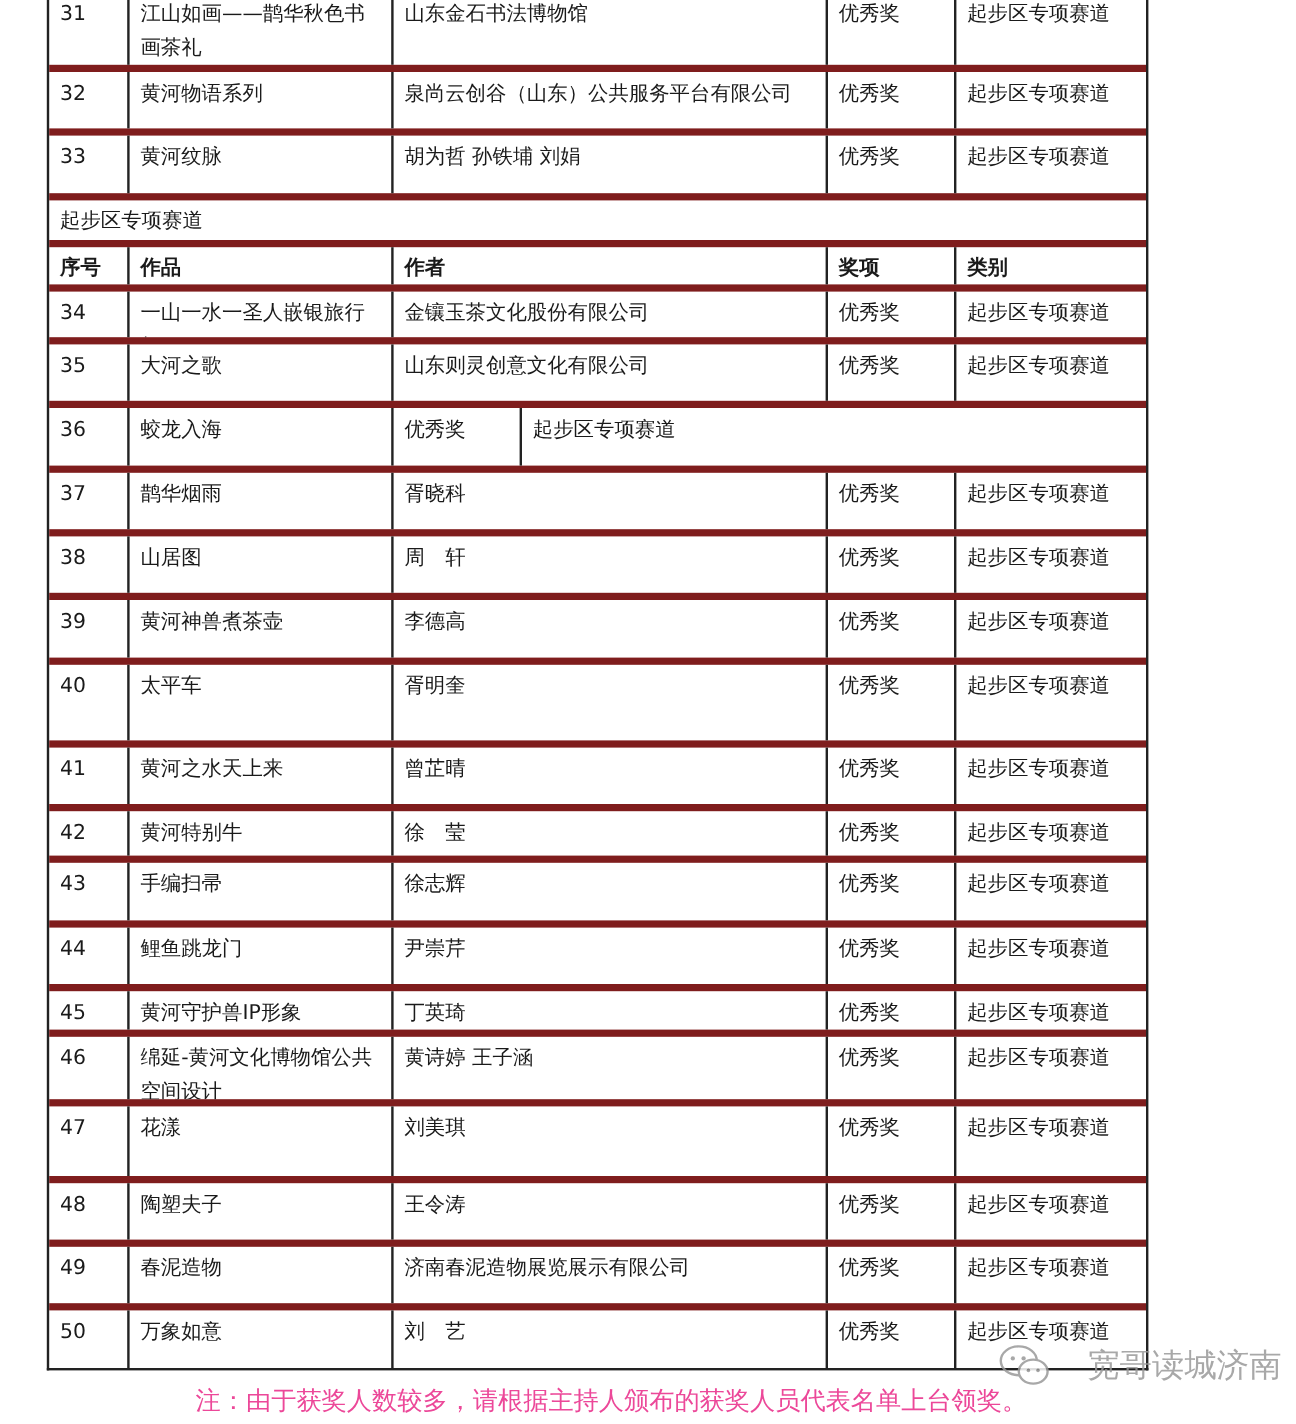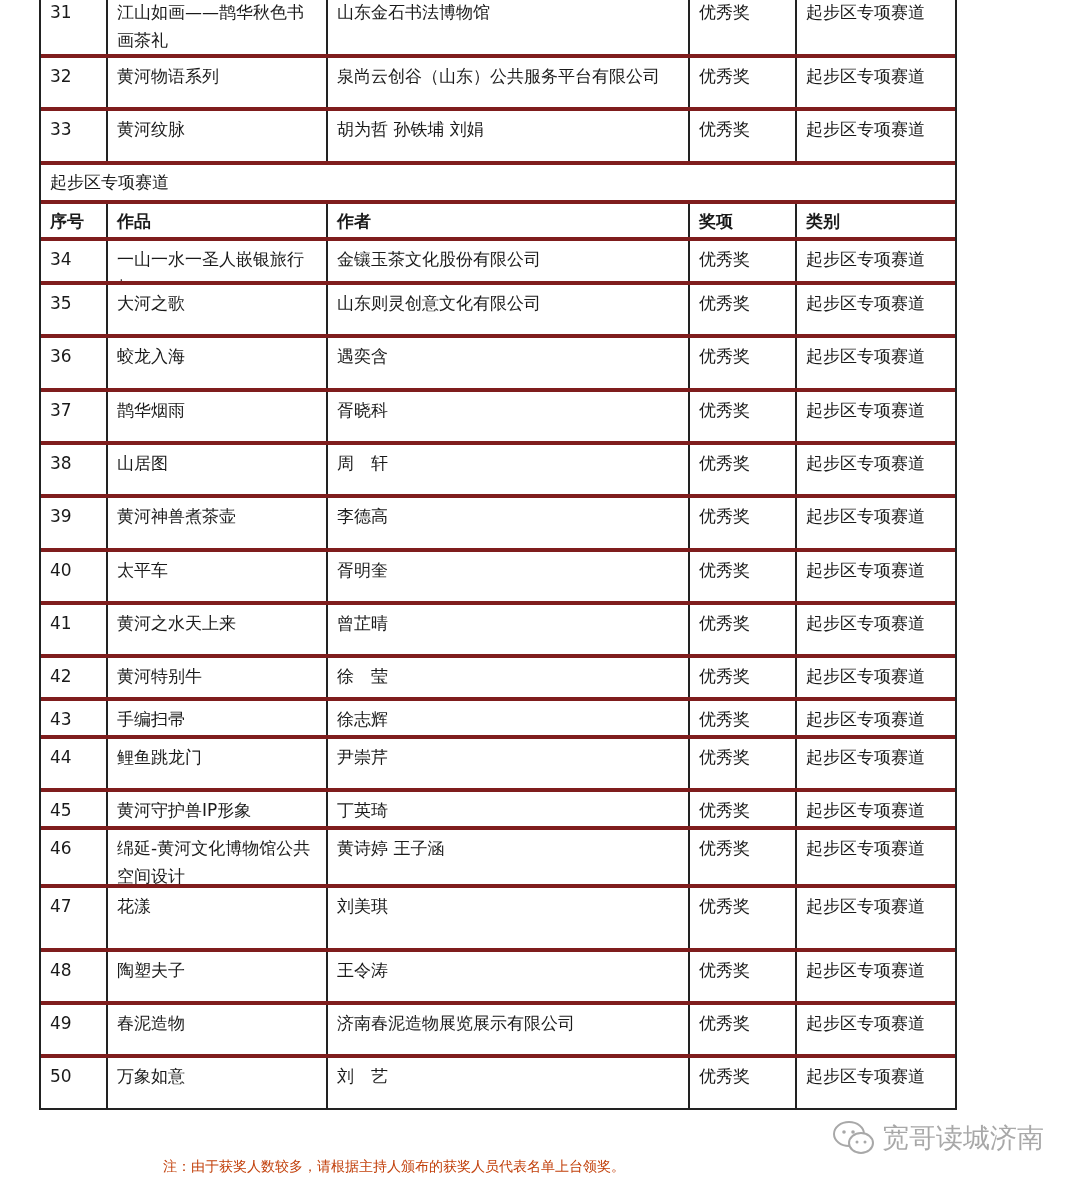--- a/index.html
+++ b/index.html
@@ -20,21 +20,21 @@
       left: 39px;
       top: -6px;
       width: 918px;
       border-left: 2px solid #222;
       border-right: 2px solid #222;
       border-bottom: 2px solid #222;
       box-sizing: border-box;
     }
     .row {
       display: flex;
-      border-top: 4px solid #7f1d1d;
+      border-top: 6px solid #7f1d1d;
       box-sizing: border-box;
     }
     .row:first-child { border-top: none; }
     .cell {
       box-sizing: border-box;
       padding: 4px 8px 0 9px;
       font-size: 17px;
       line-height: 28px;
       border-left: 2px solid #222;
       overflow: hidden;
@@ -44,36 +44,36 @@
     .c-work { width: 220px; }
     .c-author { width: 362px; }
     .c-award { width: 107px; }
     .c-cat { flex: 1; }
     .row.header .cell { font-weight: bold; line-height: 30px; padding-top: 2px; }
     .row.section .cell { width: 100%; border-left: none; line-height: 30px; padding-top: 2px; }
     .note {
       position: absolute;
       left: 163px;
       top: 1153px;
-      font-size: 14px;
+      font-size: 21px;
       line-height: 28px;
-      color: #c2410c;
+      color: #ec4899;
       white-space: nowrap;
-      font-family: Liberation Mono, monospace;
     }
     .watermark {
       position: absolute;
       left: 832px;
       top: 1120px;
       display: flex;
       align-items: center;
       color: #9a9a9a;
       font-size: 27px;
       opacity: 0.85;
       white-space: nowrap;
+      gap: 24px;
     }
     .watermark svg { margin-right: 6px; }
   </style>
 </head>
 <body>
 
 <div class="table">
 
   <div class="row" style="height:60px">
     <div class="cell c-no">31</div>
@@ -119,21 +119,20 @@
   <div class="row" style="height:53px">
     <div class="cell c-no">35</div>
     <div class="cell c-work">大河之歌</div>
     <div class="cell c-author">山东则灵创意文化有限公司</div>
     <div class="cell c-award">优秀奖</div>
     <div class="cell c-cat">起步区专项赛道</div>
   </div>
   <div class="row" style="height:54px">
     <div class="cell c-no">36</div>
     <div class="cell c-work">蛟龙入海</div>
-    <div class="cell c-author">遇奕含</div>
     <div class="cell c-award">优秀奖</div>
     <div class="cell c-cat">起步区专项赛道</div>
   </div>
   <div class="row" style="height:53px">
     <div class="cell c-no">37</div>
     <div class="cell c-work">鹊华烟雨</div>
     <div class="cell c-author">胥晓科</div>
     <div class="cell c-award">优秀奖</div>
     <div class="cell c-cat">起步区专项赛道</div>
   </div>
@@ -144,42 +143,42 @@
     <div class="cell c-award">优秀奖</div>
     <div class="cell c-cat">起步区专项赛道</div>
   </div>
   <div class="row" style="height:54px">
     <div class="cell c-no">39</div>
     <div class="cell c-work">黄河神兽煮茶壶</div>
     <div class="cell c-author">李德高</div>
     <div class="cell c-award">优秀奖</div>
     <div class="cell c-cat">起步区专项赛道</div>
   </div>
-  <div class="row" style="height:53px">
+  <div class="row" style="height:69px">
     <div class="cell c-no">40</div>
     <div class="cell c-work">太平车</div>
     <div class="cell c-author">胥明奎</div>
     <div class="cell c-award">优秀奖</div>
     <div class="cell c-cat">起步区专项赛道</div>
   </div>
   <div class="row" style="height:53px">
     <div class="cell c-no">41</div>
     <div class="cell c-work">黄河之水天上来</div>
     <div class="cell c-author">曾芷晴</div>
     <div class="cell c-award">优秀奖</div>
     <div class="cell c-cat">起步区专项赛道</div>
   </div>
   <div class="row" style="height:43px">
     <div class="cell c-no">42</div>
     <div class="cell c-work">黄河特别牛</div>
     <div class="cell c-author">徐　莹</div>
     <div class="cell c-award">优秀奖</div>
     <div class="cell c-cat">起步区专项赛道</div>
   </div>
-  <div class="row" style="height:38px">
+  <div class="row" style="height:54px">
     <div class="cell c-no">43</div>
     <div class="cell c-work">手编扫帚</div>
     <div class="cell c-author">徐志辉</div>
     <div class="cell c-award">优秀奖</div>
     <div class="cell c-cat">起步区专项赛道</div>
   </div>
   <div class="row" style="height:53px">
     <div class="cell c-no">44</div>
     <div class="cell c-work">鲤鱼跳龙门</div>
     <div class="cell c-author">尹崇芹</div>

